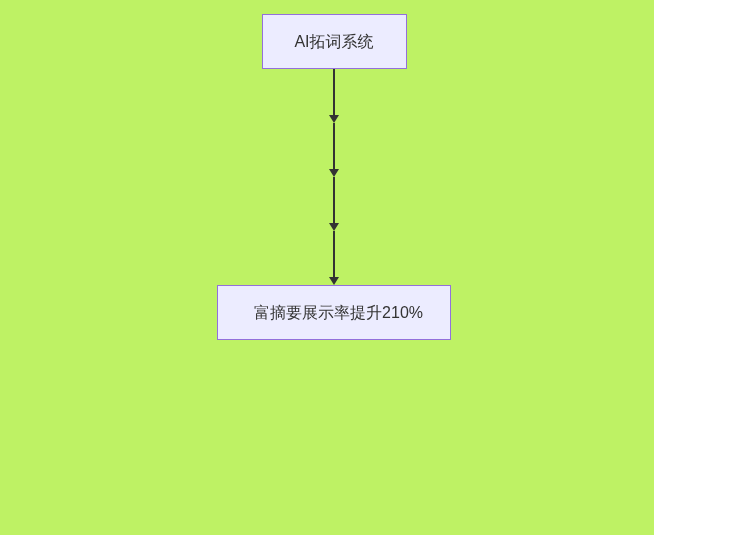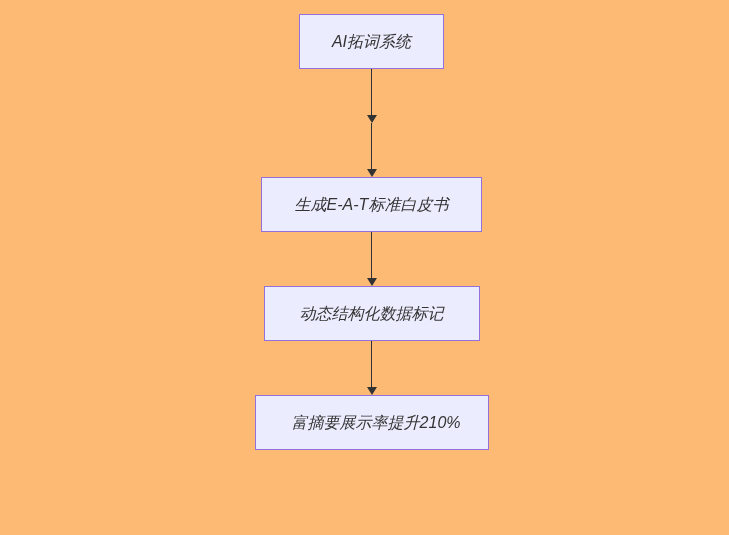--- a/index.html
+++ b/index.html
@@ -3,25 +3,24 @@
 <meta charset="utf-8">
 <style>
   * { margin: 0; padding: 0; box-sizing: border-box; }
 
   html, body {
     font-family: "Liberation Sans", "DejaVu Sans", sans-serif;
   }
 
   .canvas {
     position: relative;
-    width: 729px;
+    width: 654px;
     height: 535px;
-    background: #fdba74;
+    background: #bef264;
     overflow: hidden;
-    font-style: italic;
   }
 
   .flow {
     position: absolute;
     top: 14px;
     left: 0;
     right: 0;
     display: flex;
     flex-direction: column;
     align-items: center;
@@ -83,32 +82,26 @@
       <div class="line"></div>
       <div class="head"></div>
     </div>
 
 
     <div class="edge">
       <div class="line"></div>
       <div class="head"></div>
     </div>
 
-    <div class="node n3">
-      <span>生成E-A-T标准白皮书</span>
-    </div>
 
     <div class="edge">
       <div class="line"></div>
       <div class="head"></div>
     </div>
 
-    <div class="node n4">
-      <span>动态结构化数据标记</span>
-    </div>
 
     <div class="edge">
       <div class="line"></div>
       <div class="head"></div>
     </div>
 
     <div class="node n5">
       <span>富摘要展示率提升210%</span>
     </div>
 

